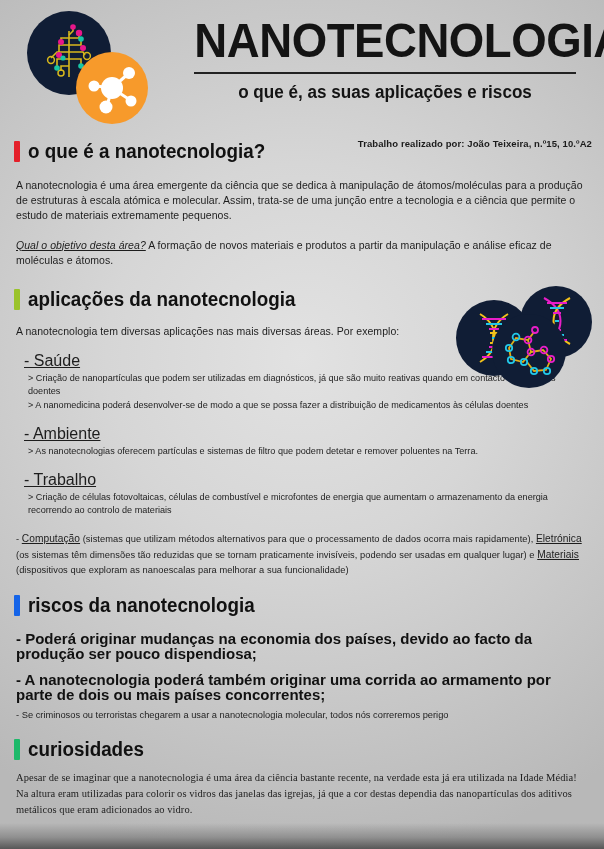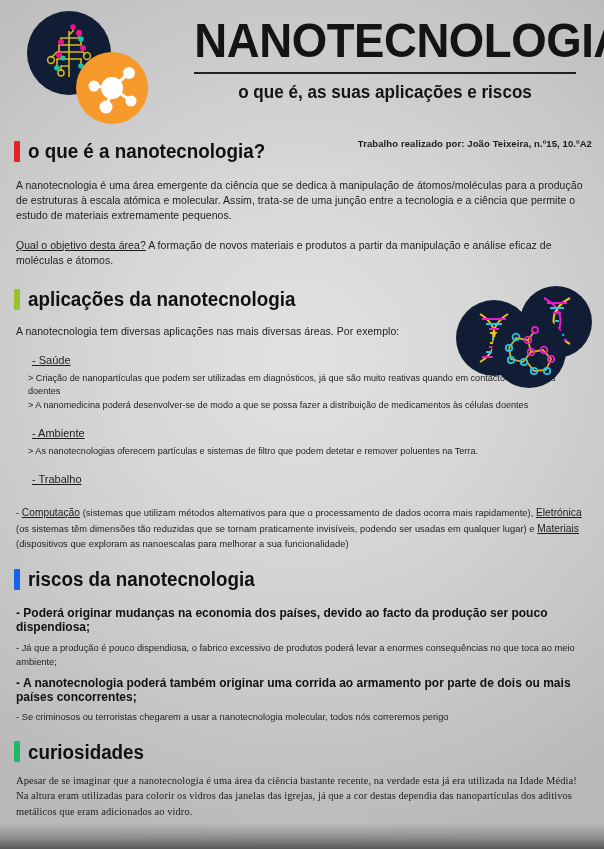--- a/index.html
+++ b/index.html
@@ -55,25 +55,25 @@
     position:absolute;right:12px;top:138px;font-size:9.5px;font-weight:bold;
     color:#1c1c1c;letter-spacing:.1px;white-space:nowrap;
   }
   
   .p{
     font-size:10.5px;line-height:15.2px;color:#1d1d1d;margin:0 16px 0 16px;
     letter-spacing:.05px;
   }
   .p.small{font-size:9.3px;line-height:13.6px;}
   .u{text-decoration:underline;}
-  .i{}
-  .cat{font-size:11px;line-height:15px;margin:0 32px;text-decoration:underline;color:#1d1d1d;}
+  .i{font-style:italic;}
+  .cat{font-size:16px;line-height:15px;margin:0 24px;text-decoration:underline;color:#1d1d1d;}
   .bullet{font-size:9.1px;line-height:13.2px;margin:0 16px 0 28px;color:#232323;}
   .dash{font-size:9.3px;line-height:14.4px;margin:0 16px 0 16px;color:#232323;}
-  .dash.bold{font-weight:bold;color:#111;font-size:12px;}
+  .dash.bold{font-weight:bold;color:#111;font-size:15px;}
   
   .deco{position:absolute;pointer-events:none;}
   .dc{position:absolute;border-radius:50%;background:#101d35;}
   
   .gap4{height:4px;}.gap6{height:6px;}.gap10{height:10px;}
   .gap12{height:12px;}.gap14{height:14px;}.gap16{height:16px;}.gap20{height:20px;}
 </style>
 </head>
 <body>
 
@@ -234,35 +234,35 @@
   <div class="bullet">&gt; A nanomedicina poderá desenvolver-se de modo a que se possa fazer a distribuição de medicamentos às células doentes</div>
 
   <div class="gap14"></div>
   <div class="cat"><span>- Ambiente</span></div>
   <div class="gap4"></div>
   <div class="bullet">&gt; As nanotecnologias oferecem partículas e sistemas de filtro que podem detetar e remover poluentes na Terra.</div>
 
   <div class="gap14"></div>
   <div class="cat"><span>- Trabalho</span></div>
   <div class="gap4"></div>
+  <div class="bullet">&gt; Criação de células fotovoltaicas, células de combustível e microfontes de energia que aumentam o armazenamento da energia recorrendo ao controlo de materiais</div>
 
   <div class="gap14"></div>
   <div class="p small" style="line-height:15px;">
     <span>- </span><span class="u" style="font-size:10.2px">Computação</span><span> (sistemas que utilizam métodos alternativos para que o processamento de dados ocorra mais rapidamente), </span><span class="u" style="font-size:10.2px">Eletrónica</span><span> (os sistemas têm dimensões tão reduzidas que se tornam praticamente invisíveis, podendo ser usadas em qualquer lugar) e </span><span class="u" style="font-size:10.2px">Materiais</span><span> (dispositivos que exploram as nanoescalas para melhorar a sua funcionalidade)</span>
   </div>
 
   <div class="gap16"></div>
   <div class="sec-head">
     <span class="bar" style="background:#1564e8"></span>
     <span class="sec-title">riscos da nanotecnologia</span>
   </div>
   <div class="gap16"></div>
   <div class="dash bold">- Poderá originar mudanças na economia dos países, devido ao facto da produção ser pouco dispendiosa;</div>
   <div class="gap6"></div>
-  <div class="dash">- Já que a produção é pouco dispendiosa, o fabrico excessivo de produtos poderá levar a enormes consequências no que toca ao meio ambiente;</div>
   <div class="gap6"></div>
   <div class="dash bold">- A nanotecnologia poderá também originar uma corrida ao armamento por parte de dois ou mais países concorrentes;</div>
   <div class="gap6"></div>
   <div class="dash">- Se criminosos ou terroristas chegarem a usar a nanotecnologia molecular, todos nós correremos perigo</div>
 
   <div class="gap16"></div>
   <div class="sec-head">
     <span class="bar" style="background:#1db96a"></span>
     <span class="sec-title">curiosidades</span>
   </div>

